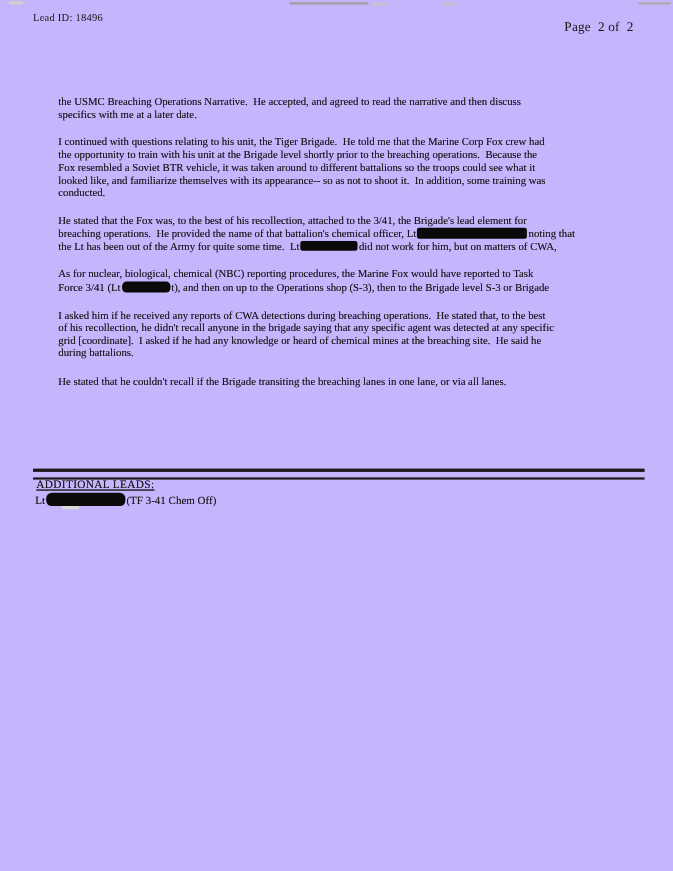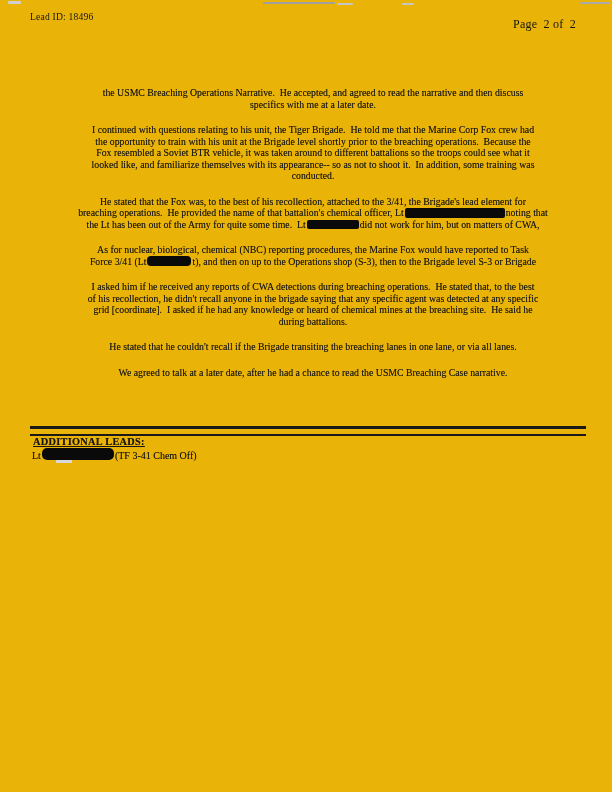--- a/index.html
+++ b/index.html
@@ -1,20 +1,20 @@
 <!DOCTYPE html>
 <html><head>
 <meta charset="utf-8">
 <style>
   html, body { margin: 0; padding: 0; background: #ffffff; }
   .page {
     position: relative;
     width: 612px;
     height: 792px;
-    background: #eab308;
+    background: #c4b5fd;
     overflow: hidden;
     font-family: "Liberation Serif", "DejaVu Serif", serif;
     color: #161616;
   }
   
   .artifact { position: absolute; border-radius: 1px; }
 
   .header-lead-id {
     position: absolute;
     left: 30px; top: 11px;
@@ -30,21 +30,20 @@
     white-space: pre;
   }
 
   .doc-body {
     position: absolute;
     left: 53px; top: 87px;
     width: 520px;
     font-size: 9.8px;
     line-height: 11.5px;
     text-shadow: 0 0 0.4px rgba(0,0,0,0.45);
-    text-align: center;
   }
   .para { margin: 0 0 14px 0; }
   .line { white-space: pre; }
   .seg { white-space: pre; }
 
   .redaction {
     display: inline-block;
     background: #0a0a0a;
     height: 9.5px;
     vertical-align: -1.5px;
@@ -56,21 +55,21 @@
     position: absolute;
     left: 30px; top: 426px;
     width: 556px;
   }
   .rule { background: #1a1a1a; }
   .rule-1 { height: 2.6px; margin-bottom: 5.5px; }
   .rule-2 { height: 1.9px; margin-bottom: 0.5px; }
   .leads-heading {
     padding-left: 3px;
     font-size: 10.3px;
-    font-weight: bold;
+    font-weight: normal;
     letter-spacing: 0.3px;
     text-decoration: underline;
     line-height: 11.5px;
     text-shadow: 0 0 0.4px rgba(0,0,0,0.5);
   }
   .lead-entry {
     padding-left: 2px;
     font-size: 10px;
     line-height: 13px;
     white-space: pre;
@@ -115,23 +114,20 @@
       </div>
       <div class="para">
         <div class="line"><span class="seg">I asked him if he received any reports of CWA detections during breaching operations.  He stated that, to the best</span></div>
         <div class="line"><span class="seg">of his recollection, he didn't recall anyone in the brigade saying that any specific agent was detected at any specific</span></div>
         <div class="line"><span class="seg">grid [coordinate].  I asked if he had any knowledge or heard of chemical mines at the breaching site.  He said he</span></div>
         <div class="line"><span class="seg">during battalions.</span></div>
       </div>
       <div class="para">
         <div class="line"><span class="seg">He stated that he couldn't recall if the Brigade transiting the breaching lanes in one lane, or via all lanes.</span></div>
       </div>
-      <div class="para">
-        <div class="line"><span class="seg">We agreed to talk at a later date, after he had a chance to read the USMC Breaching Case narrative.</span></div>
-      </div>
     </div>
 
   <div class="leads-section">
     <div class="rule rule-1"></div>
     <div class="rule rule-2"></div>
     <div class="leads-heading">ADDITIONAL LEADS:</div>
     <div class="lead-entry" id="lead-entry"><span class="seg">Lt</span><span class="redaction" style="width: 72px; height: 12px; border-radius: 5px;"></span><span class="seg">(TF 3-41 Chem Off)</span></div>
   </div>
 
 </div>

